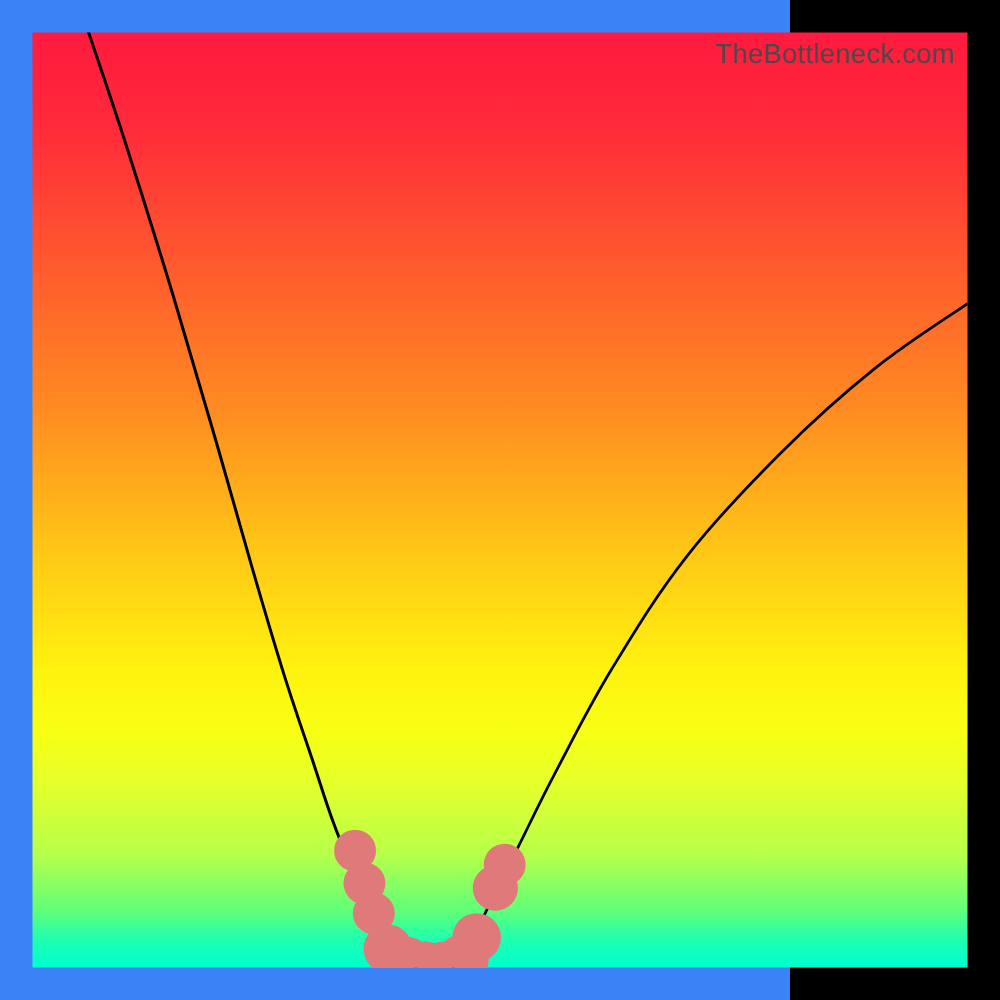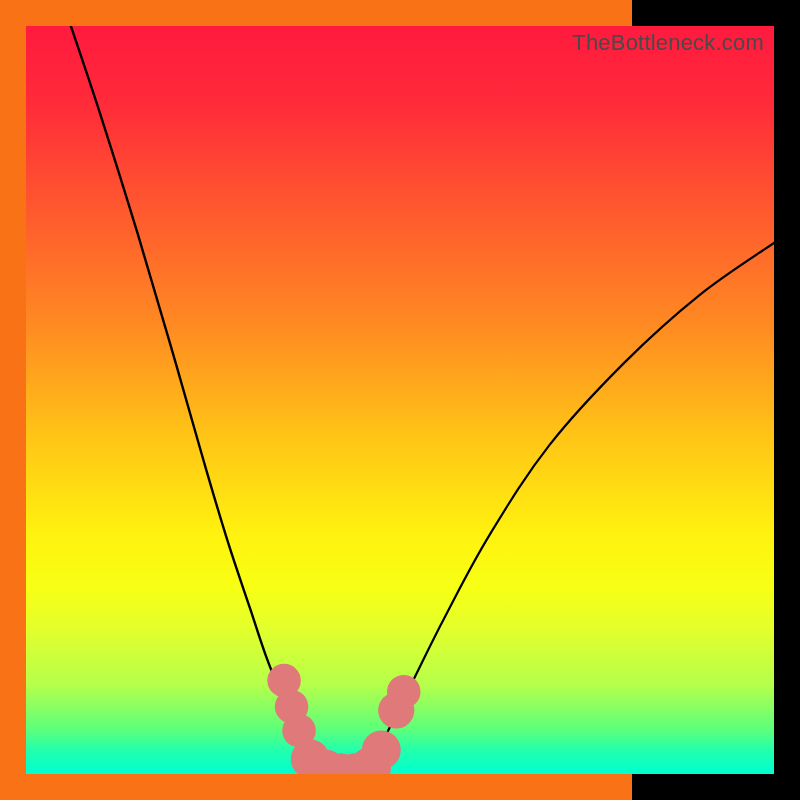--- a/index.html
+++ b/index.html
@@ -1,21 +1,21 @@
 <!DOCTYPE html>
 <html><head>
 <meta charset="utf-8">
 <style>
   * { margin: 0; padding: 0; box-sizing: border-box; }
   html, body { width: 800px; height: 800px; background: #000; overflow: hidden; }
   .frame {
     position: absolute;
     left: 0; top: 0;
     width: 632px; height: 800px;
-    background: #f97316;
+    background: #3b82f6;
     text-align: center;
   }
   .plot {
     position: absolute;
     left: 26px; top: 26px;
     width: 748px; height: 748px;
     background: linear-gradient(to bottom,
       #ff1a3e 0%,
       #ff2a3a 10%,
       #ff5a2e 25%,

